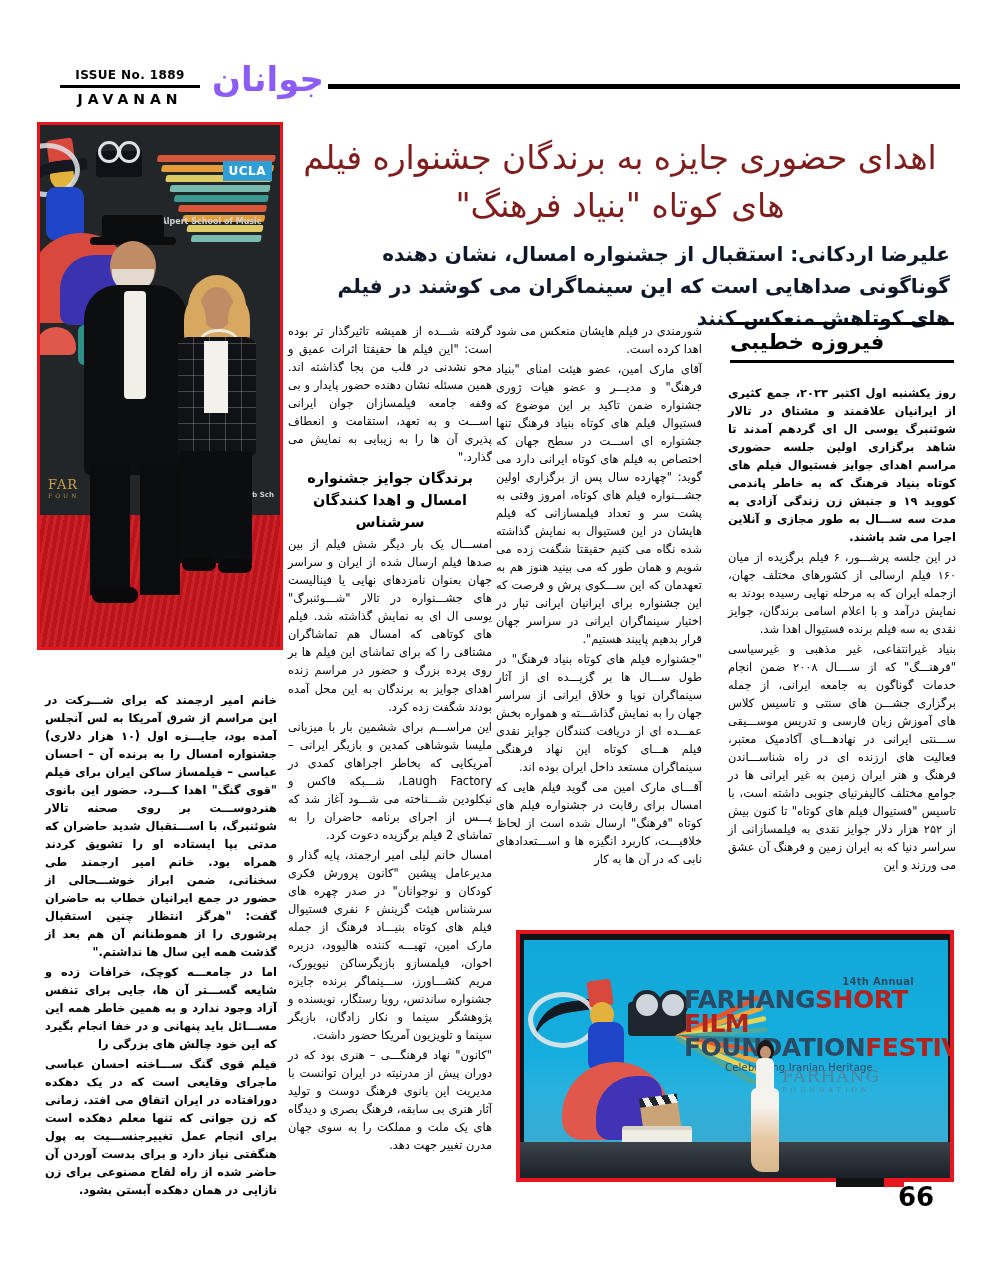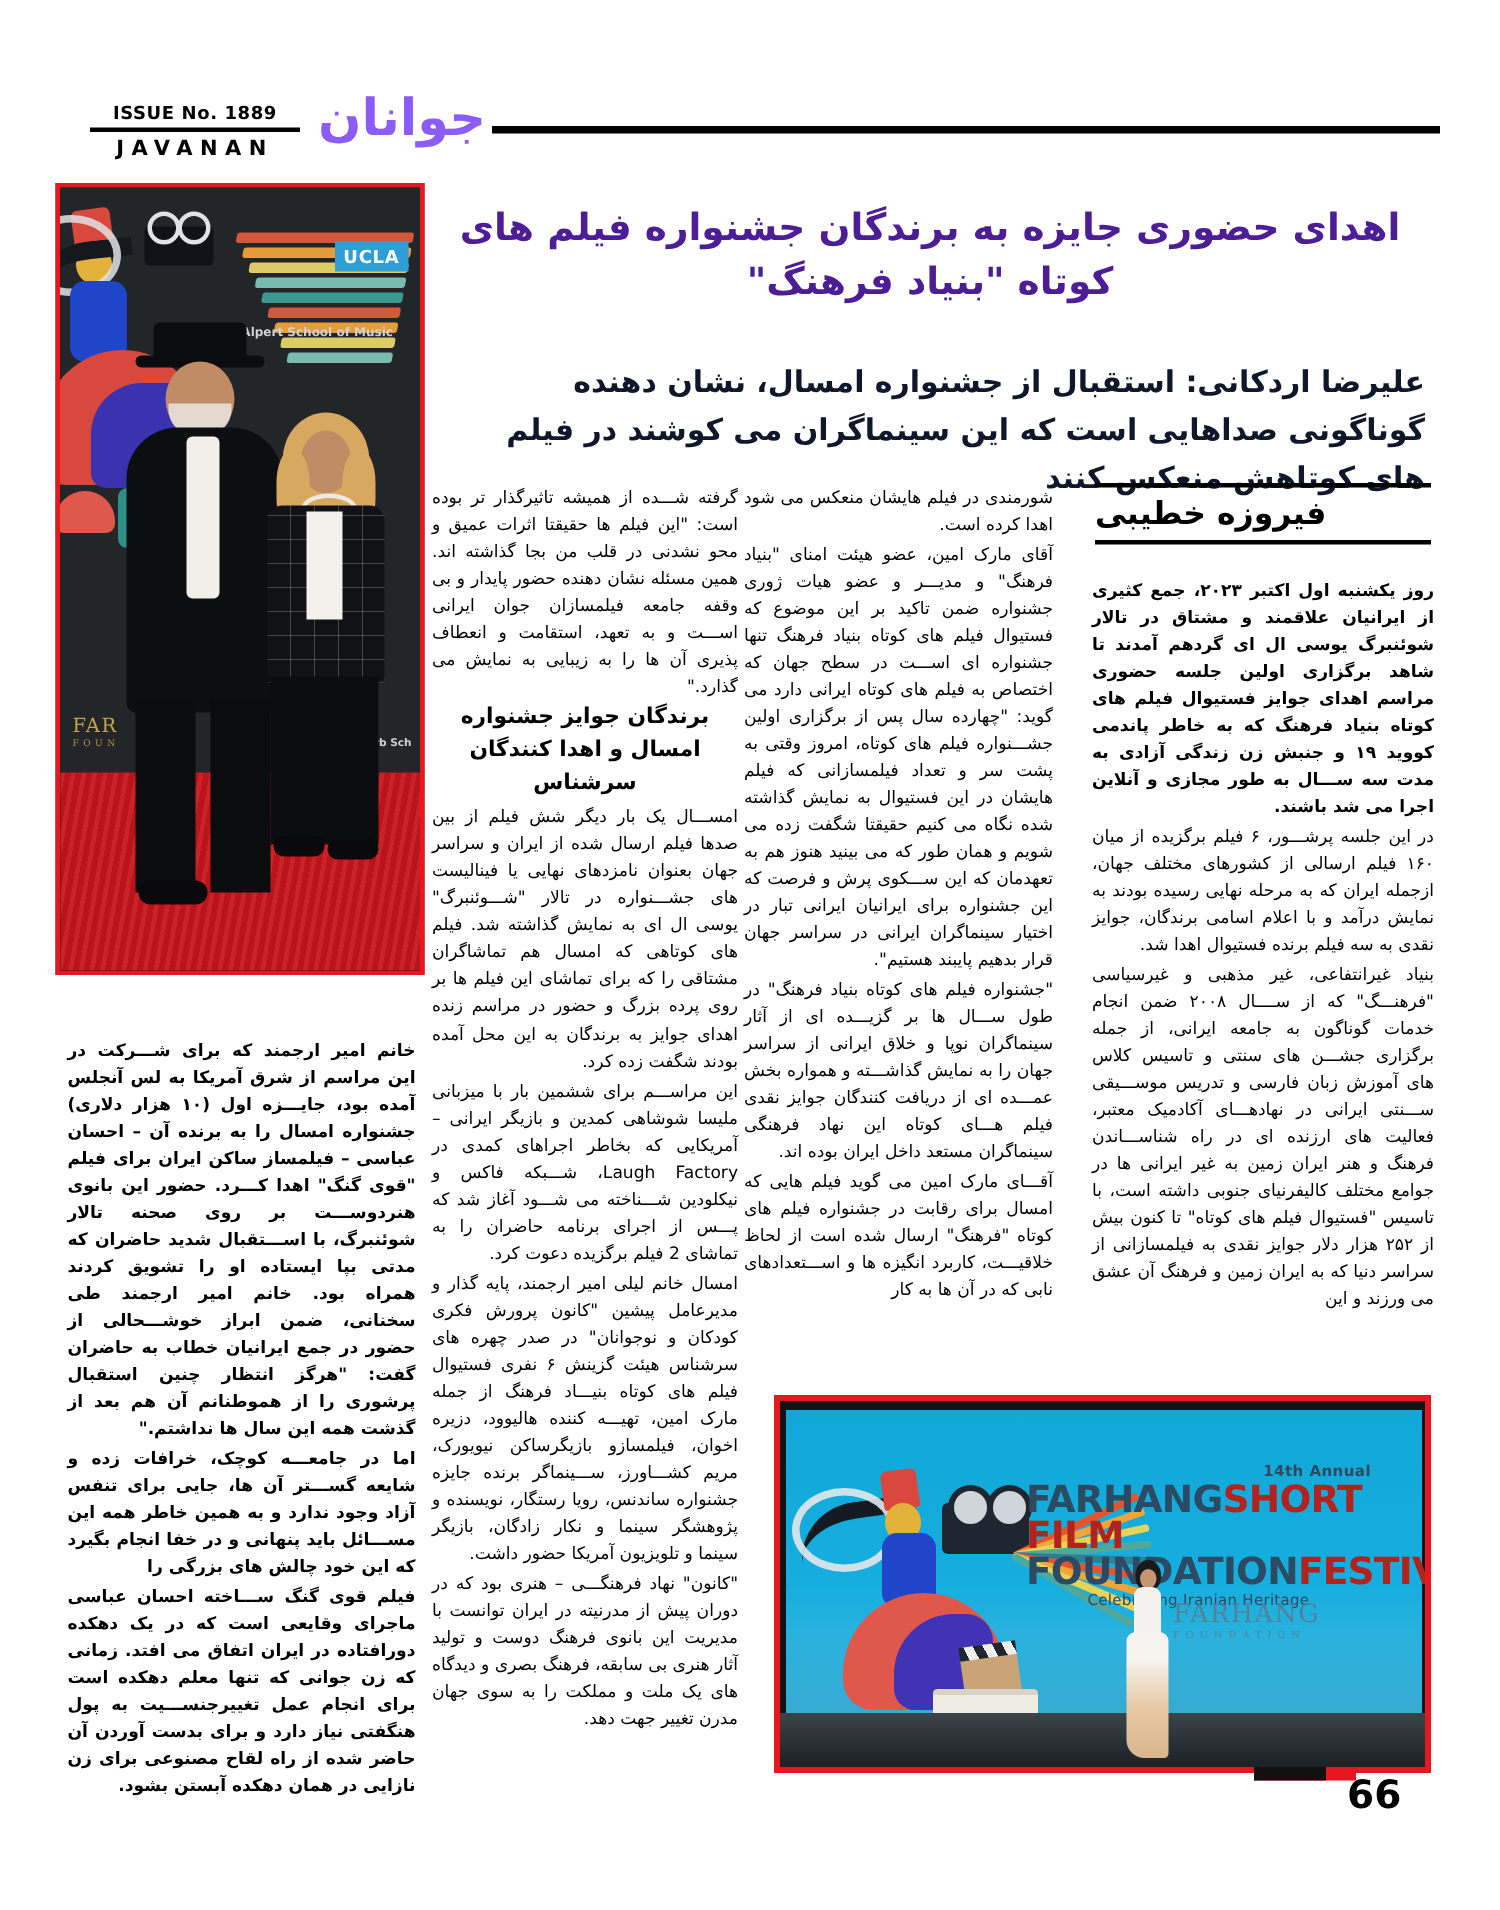--- a/index.html
+++ b/index.html
@@ -48,21 +48,21 @@
   .pm-woman{position:absolute;left:130px;top:150px;width:92px;height:270px;}
   .silhouette-suit{position:absolute;inset:0;background:#0d0e10;border-radius:34px 34px 6px 6px;}
   .face{position:absolute;border-radius:50%;background:#c08c66;}
   .hat{position:absolute;background:#0b0c0e;border-radius:4px;}
   .shirt{position:absolute;background:#f2efe9;}
   .hairw{position:absolute;background:#d8a861;border-radius:50% 50% 42% 42%;}
   .shoe{position:absolute;background:#0a0a0c;border-radius:8px;}
 
   
   .headline{position:absolute;left:290px;top:134px;width:660px;
-    text-align:center;color:#4c1d95;font-weight:bold;font-size:25px;line-height:1.45;
+    text-align:center;color:#7f1d1d;font-weight:normal;font-size:33px;line-height:1.45;
     direction:rtl;font-family:"DejaVu Sans",sans-serif;}
   .subhead{position:absolute;left:330px;top:238px;width:620px;
     text-align:right;color:#0f172a;font-weight:bold;font-size:20px;line-height:1.6;
     direction:rtl;}
 
   
   .byline{position:absolute;left:730px;top:322px;width:222px;
     border-top:3px solid #000;border-bottom:3px solid #000;
     padding:5px 2px 6px 0;text-align:left;}
   .byline span{font-size:21px;font-weight:bold;color:#000;direction:rtl;}

